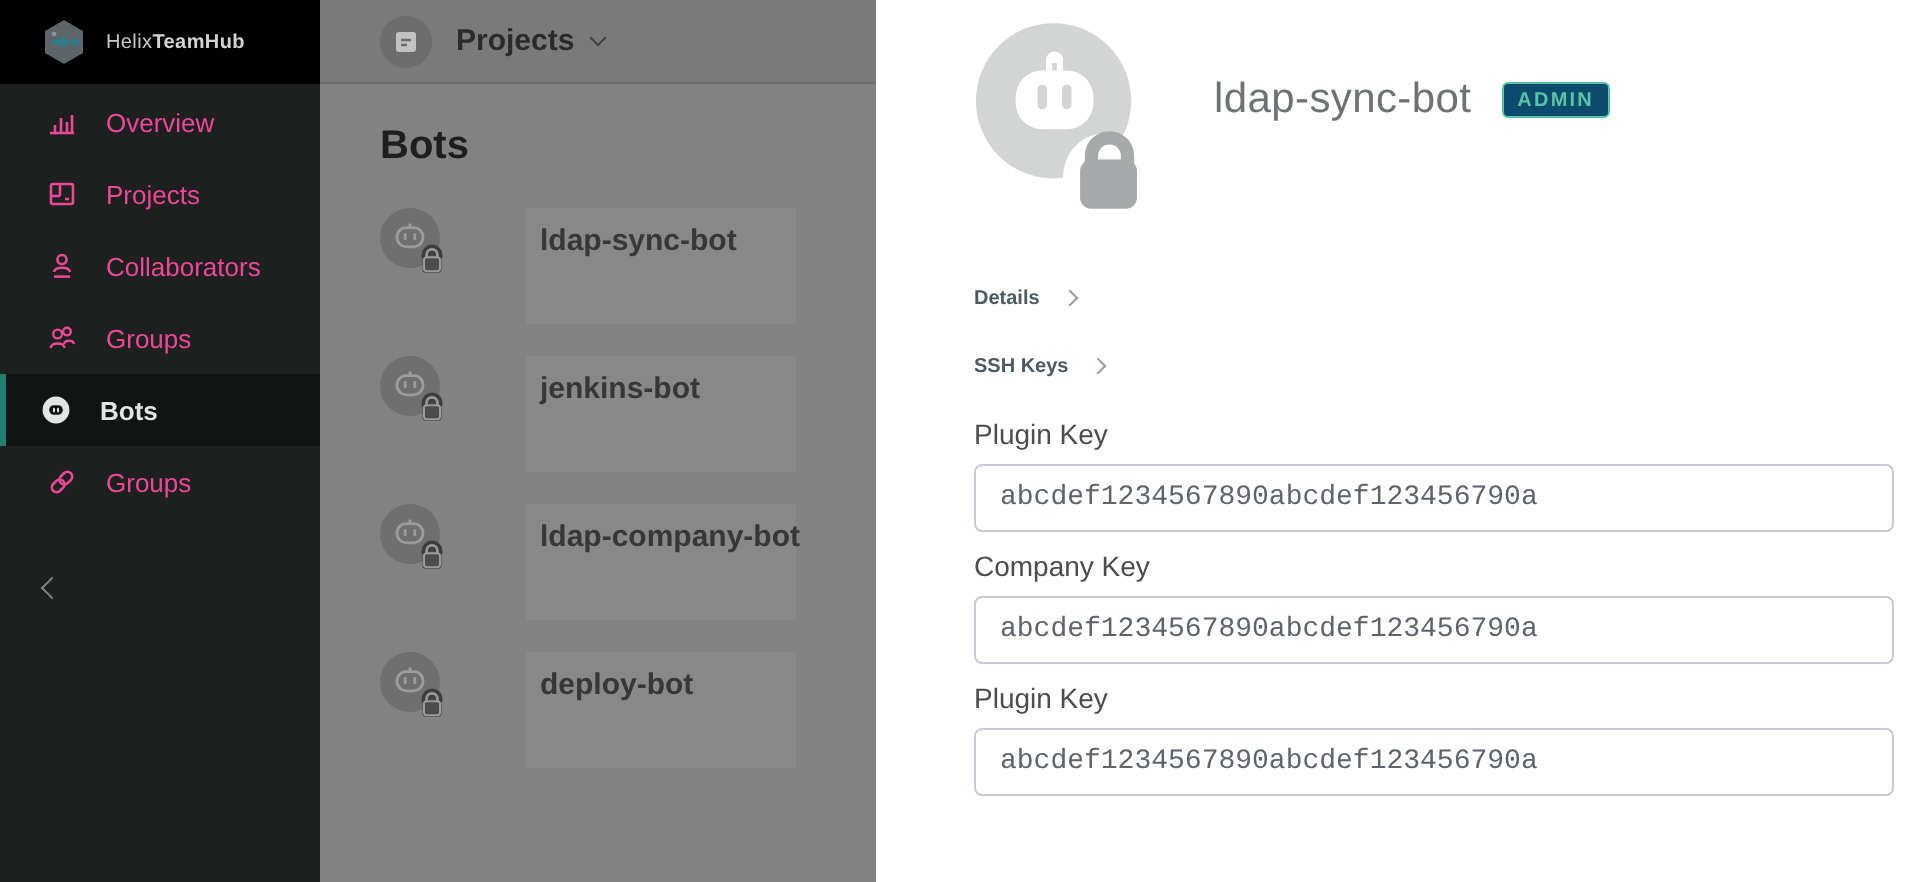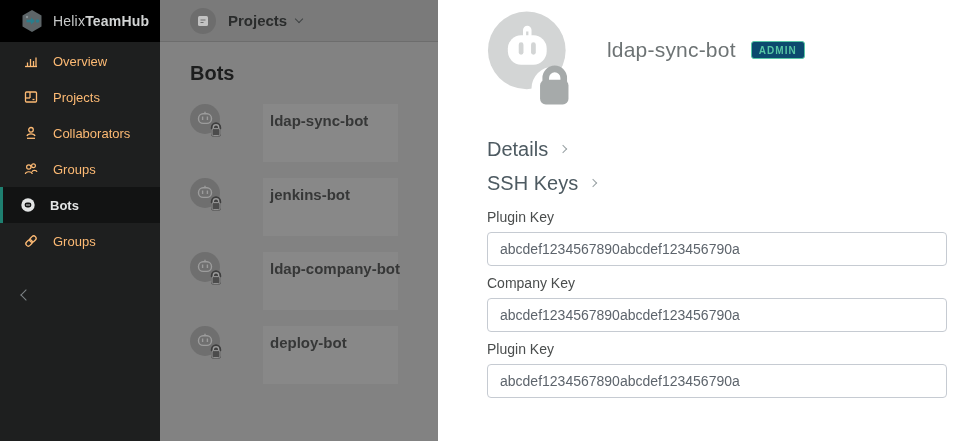--- a/index.html
+++ b/index.html
@@ -4,25 +4,25 @@
 <style>
   * { margin:0; padding:0; box-sizing:border-box; }
   html,body { width:965px; height:441px; overflow:hidden; background:#fff;
               font-family:"Liberation Sans", sans-serif; }
   .app { display:flex; width:965px; height:441px; }
 
   
   .sidebar { width:160px; background:#1e1f1f; flex:0 0 160px; display:flex; flex-direction:column; }
   .sidebar-header { height:42px; background:#000; display:flex; align-items:center; padding-left:20px; }
   .brand-logo { width:24px; height:24px; margin-right:9px; flex:0 0 24px; }
-  .brand-text { font-size:14px; color:#c7c9c9; letter-spacing:.2px; white-space:nowrap;text-align:right; }
+  .brand-text { font-size:10px; color:#c7c9c9; letter-spacing:.2px; white-space:nowrap;text-align:right; }
   .brand-text .bold { font-weight:bold; color:#d2d4d4; }
   .nav { margin-top:1px; }
   .nav-item { height:36px; display:flex; align-items:center; padding-left:20px;
-              color:#fdba74; font-size:13px; cursor:pointer; border-left:3px solid transparent; }
+              color:#ec4899; font-size:13px; cursor:pointer; border-left:3px solid transparent; }
   .nav-item .nav-icon { width:16px; height:16px; margin-right:14px; flex:0 0 16px; }
   .nav-item.active { background:#121313; border-left-color:var(--accent_teal,#1e7f70);
                      color:#e3e5e5; font-weight:bold; padding-left:17px; }
   .collapse-btn { margin:26px 0 0 22px; width:14px; height:14px; cursor:pointer; position:relative; }
   .chev { display:inline-block; width:8px; height:8px;
           border-right:1.6px solid #7e8487; border-bottom:1.6px solid #7e8487; }
   .chev.left  { transform:rotate(135deg); }
   .chev.right { transform:rotate(-45deg); width:6px; height:6px; border-color:#98a1a4; }
   .chev.down  { transform:rotate(45deg);  width:6px; height:6px; border-color:#98a1a4; margin-top:-3px; }
   .chev.dark  { border-color:#3f4344; }
@@ -45,26 +45,26 @@
   .main { flex:1; background:#fff; padding:10px 18px 0 49px; }
   .profile { display:flex; align-items:flex-start; }
   .profile-avatar { width:90px; height:96px; flex:0 0 90px; }
   .profile-title-row { display:flex; align-items:center; margin:28px 0 0 30px; }
   .profile-title { font-size:21px; color:#6d7374; letter-spacing:.2px; }
   .badge { margin-left:15px; border:1px solid var(--badge_teal,#57c6a5); color:var(--badge_teal,#57c6a5);
            font-size:10px; font-weight:bold; letter-spacing:1.1px; padding:3px 7px 2px;
            border-radius:3px; background:#0c4a6e; }
   .sections { margin-top:26px; }
   .section-row { display:flex; align-items:center; height:34px; cursor:pointer; }
-  .section-label { font-size:20px; font-weight:normal; color:#4d5a61; margin-right:12px;text-align:center; }
+  .section-label { font-size:10px; font-weight:bold; color:#4d5a61; margin-right:12px;text-align:center; }
   .fields { margin-top:6px; }
   .field-label { font-size:14px; color:#4a4d4d; margin:9px 0 7px; }
   .field-input { width:460px; height:34px; border:1px solid #c6cbd2; border-radius:4px;
                  padding:0 12px; font-size:14px; color:#5d646c; background:#fff; outline:none;
-                 font-family:Liberation Sans, sans-serif; display:block; }
+                 font-family:Liberation Mono, monospace; display:block; }
   svg { display:block; }
 </style>
 </head>
 <body>
 
 <div class="app">
 
   <div class="sidebar">
     <div class="sidebar-header">
       <svg class="brand-logo" viewBox="0 0 24 24">

